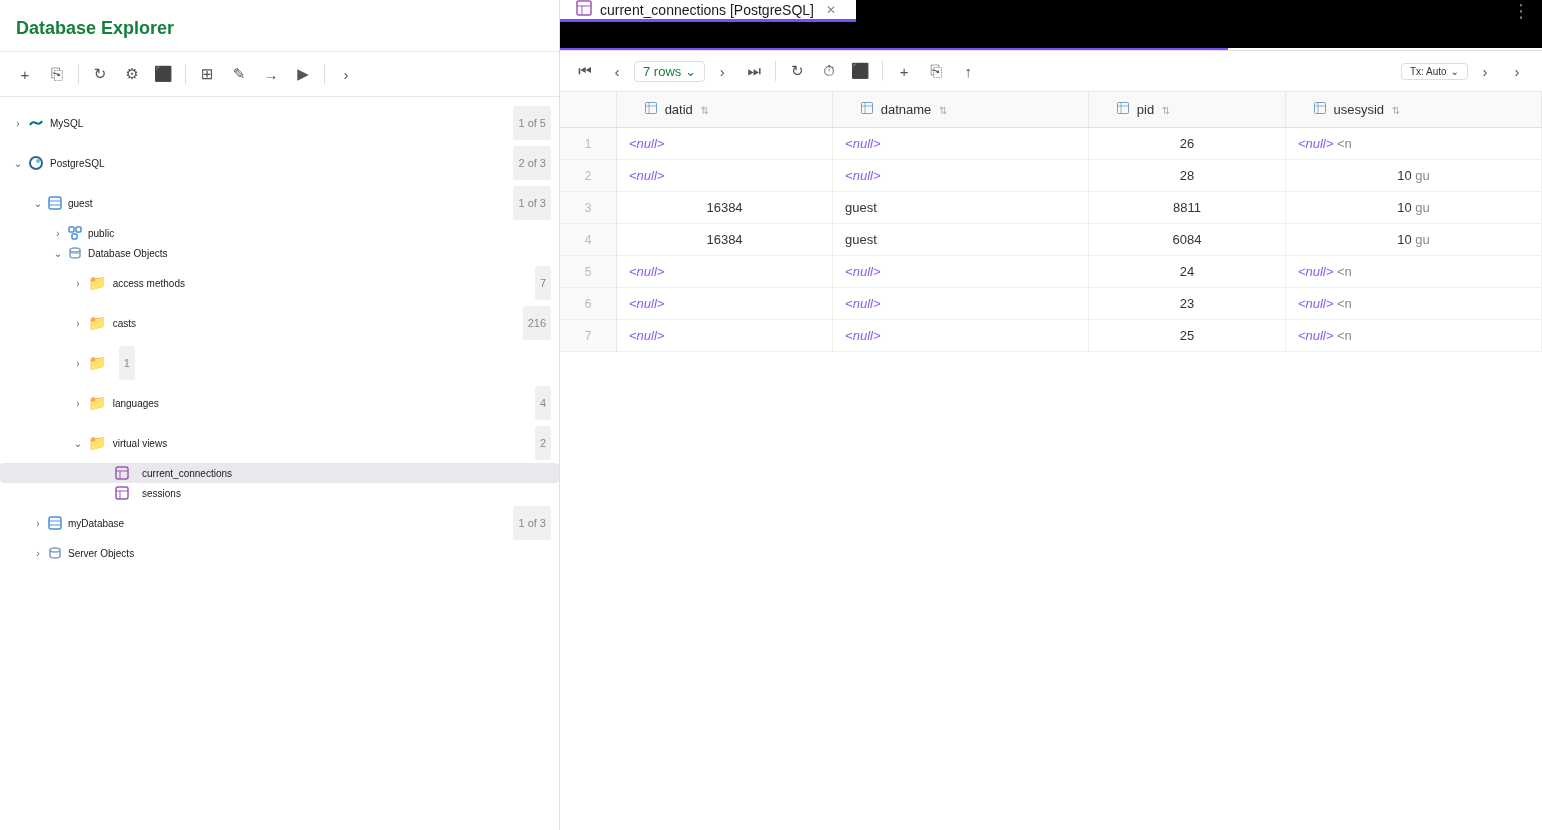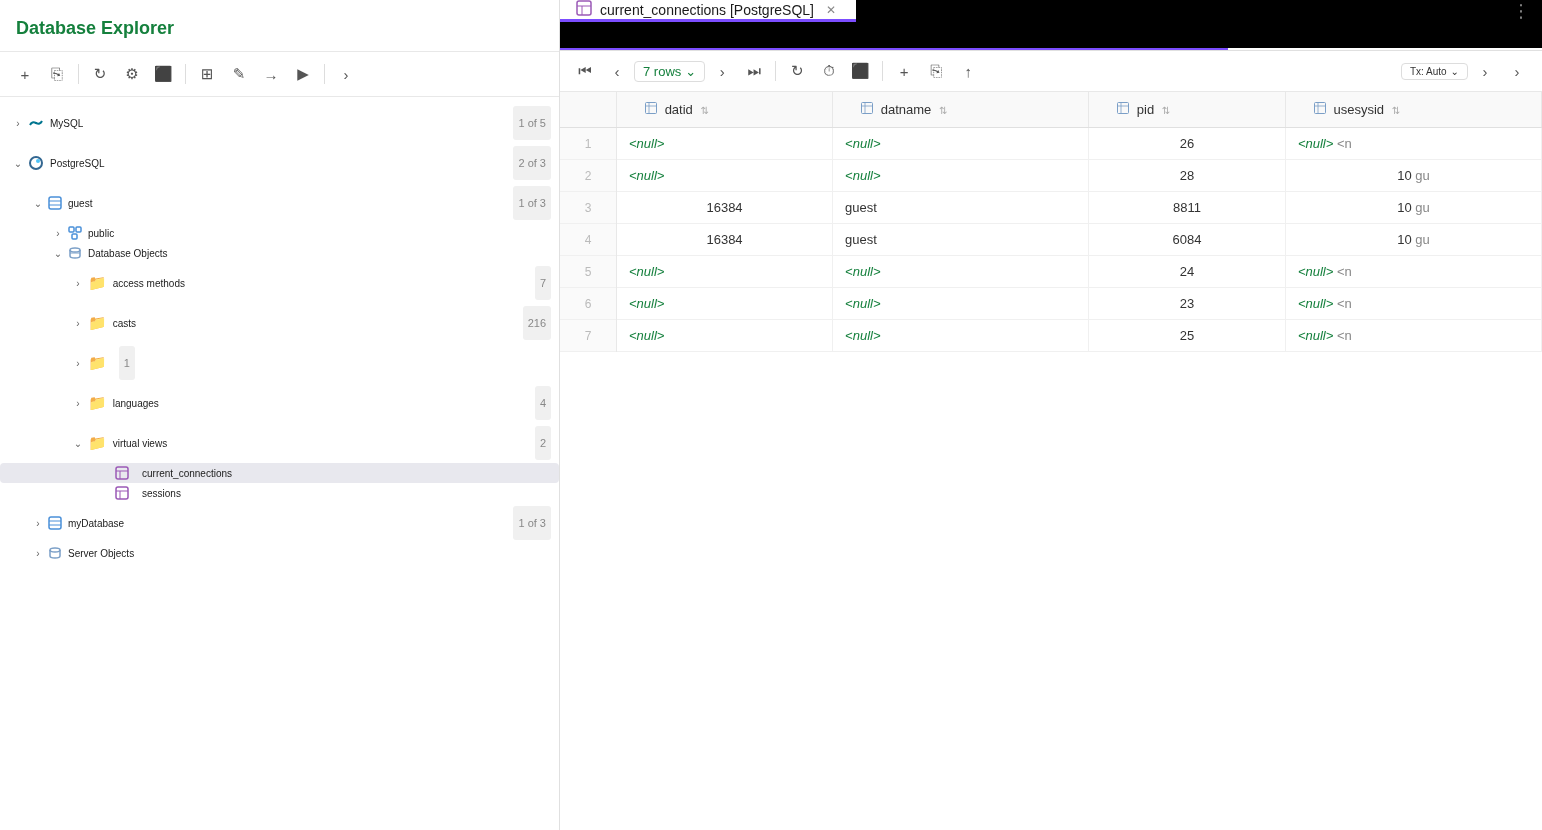--- a/index.html
+++ b/index.html
@@ -288,21 +288,21 @@
       white-space: nowrap;
     }
     tbody td:first-child {
       text-align: center;
       color: #bbb;
       font-size: 12px;
       background: #fafafa;
       border-right: 1px solid #e8e8e8;
     }
     .null-val {
-      color: #15803d;
+      color: #8b5cf6;
       font-style: italic;
     }
     .num-val {
       text-align: center;
     }
     .truncated {
       color: #888;
     }
   </style>
 </head>

